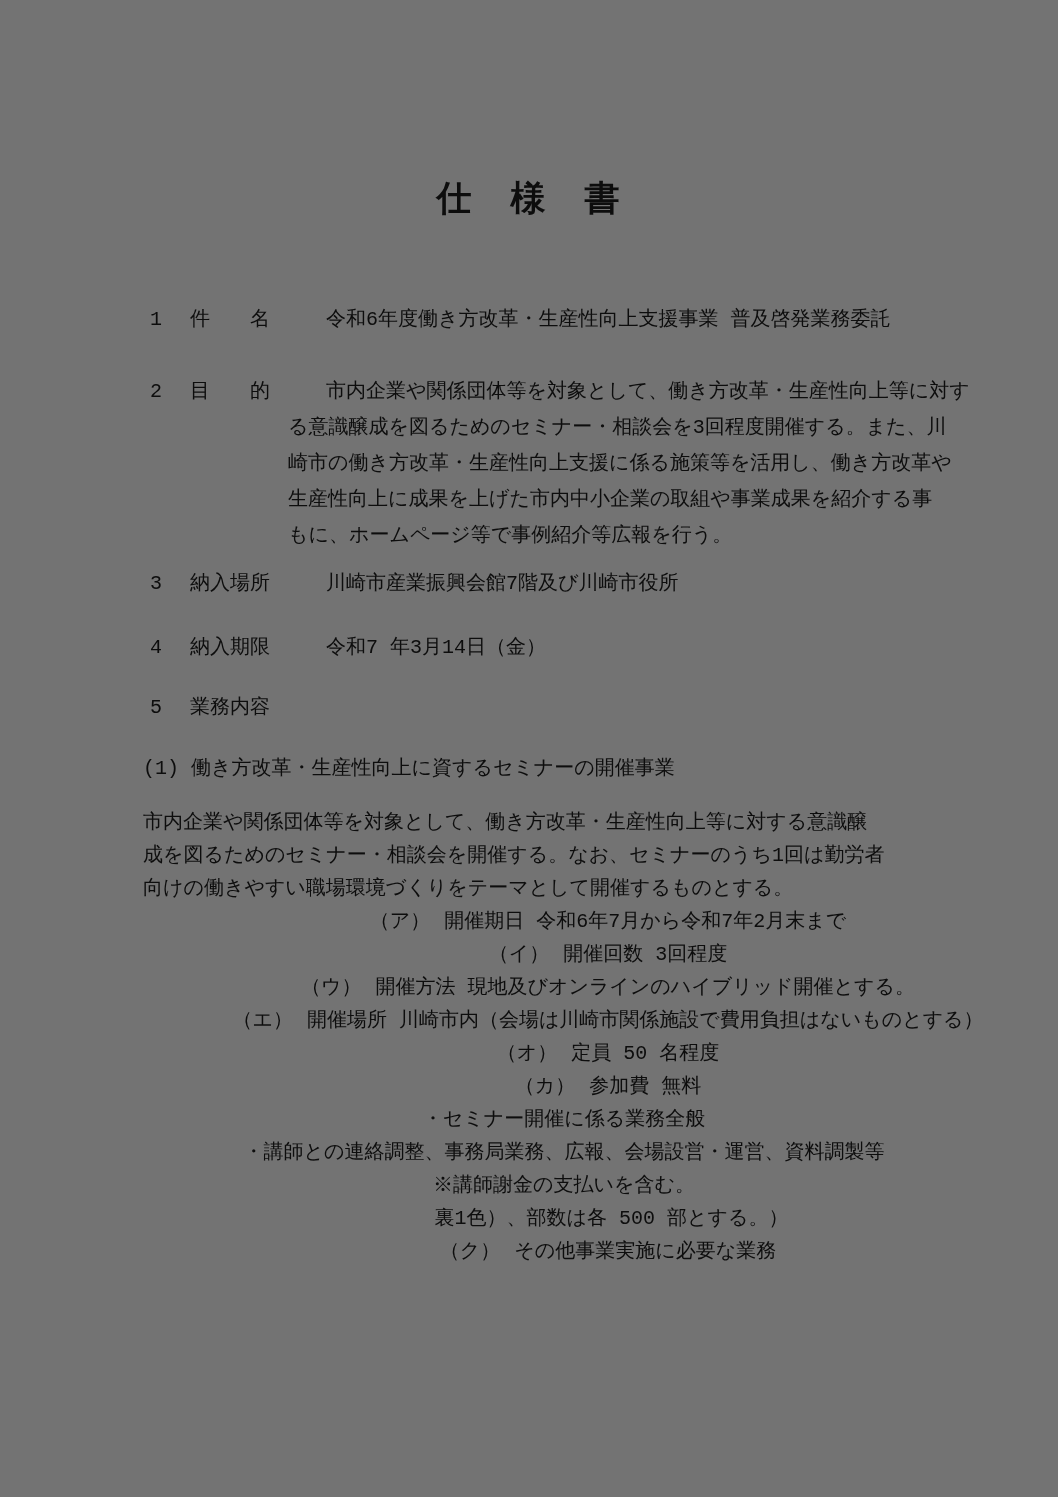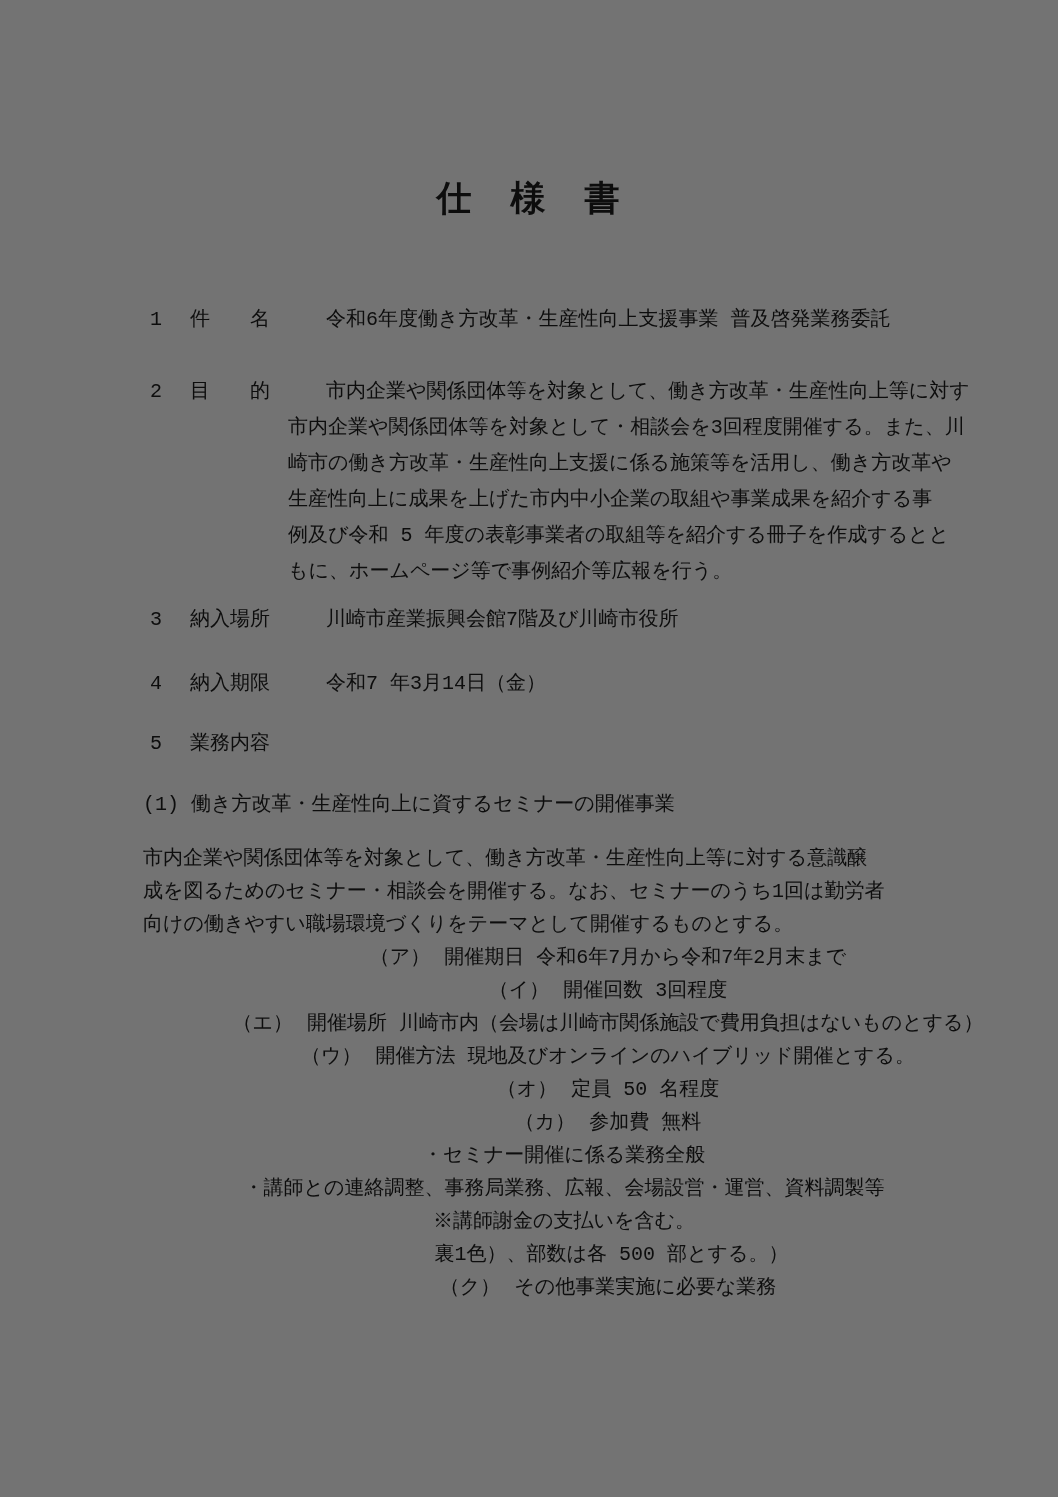--- a/index.html
+++ b/index.html
@@ -83,24 +83,23 @@
     <span class="num">1</span>
     <span class="label">件　　名</span>
     <span class="value">令和6年度働き方改革・生産性向上支援事業 普及啓発業務委託</span>
   </div>
 
   <div class="sec sec-2">
     <span class="num">2</span>
     <span class="label">目　　的</span>
     <span class="value">市内企業や関係団体等を対象として、働き方改革・生産性向上等に対す</span>
   </div>
-  <div class="cont">市内企業や関係団体等を対象として・相談会を3回程度開催する。また、川</div>
+  <div class="cont">る意識醸成を図るためのセミナー・相談会を3回程度開催する。また、川</div>
   <div class="cont">崎市の働き方改革・生産性向上支援に係る施策等を活用し、働き方改革や</div>
   <div class="cont">生産性向上に成果を上げた市内中小企業の取組や事業成果を紹介する事</div>
-  <div class="cont">例及び令和 5 年度の表彰事業者の取組等を紹介する冊子を作成するとと</div>
   <div class="cont">もに、ホームページ等で事例紹介等広報を行う。</div>
 
   <div class="sec sec-3">
     <span class="num">3</span>
     <span class="label">納入場所</span>
     <span class="value">川崎市産業振興会館7階及び川崎市役所</span>
   </div>
 
   <div class="sec sec-4">
     <span class="num">4</span>
@@ -122,24 +121,24 @@
   </div>
 
   <div class="list">
     <div class="list-item">
       <span class="marker">（ア）</span><span>開催期日 令和6年7月から令和7年2月末まで</span>
     </div>
     <div class="list-item">
       <span class="marker">（イ）</span><span>開催回数 3回程度</span>
     </div>
     <div class="list-item">
-      <span class="marker">（エ）</span><span>開催場所 川崎市内（会場は川崎市関係施設で費用負担はないものとする）</span>
+      <span class="marker">（ウ）</span><span>開催方法 現地及びオンラインのハイブリッド開催とする。</span>
     </div>
     <div class="list-item">
-      <span class="marker">（ウ）</span><span>開催方法 現地及びオンラインのハイブリッド開催とする。</span>
+      <span class="marker">（エ）</span><span>開催場所 川崎市内（会場は川崎市関係施設で費用負担はないものとする）</span>
     </div>
     <div class="list-item">
       <span class="marker">（オ）</span><span>定員 50 名程度</span>
     </div>
     <div class="list-item">
       <span class="marker">（カ）</span><span>参加費 無料</span>
     </div>
 
     <div class="bullet-line">・セミナー開催に係る業務全般</div>
     <div class="bullet-line">・講師との連絡調整、事務局業務、広報、会場設営・運営、資料調製等</div>

